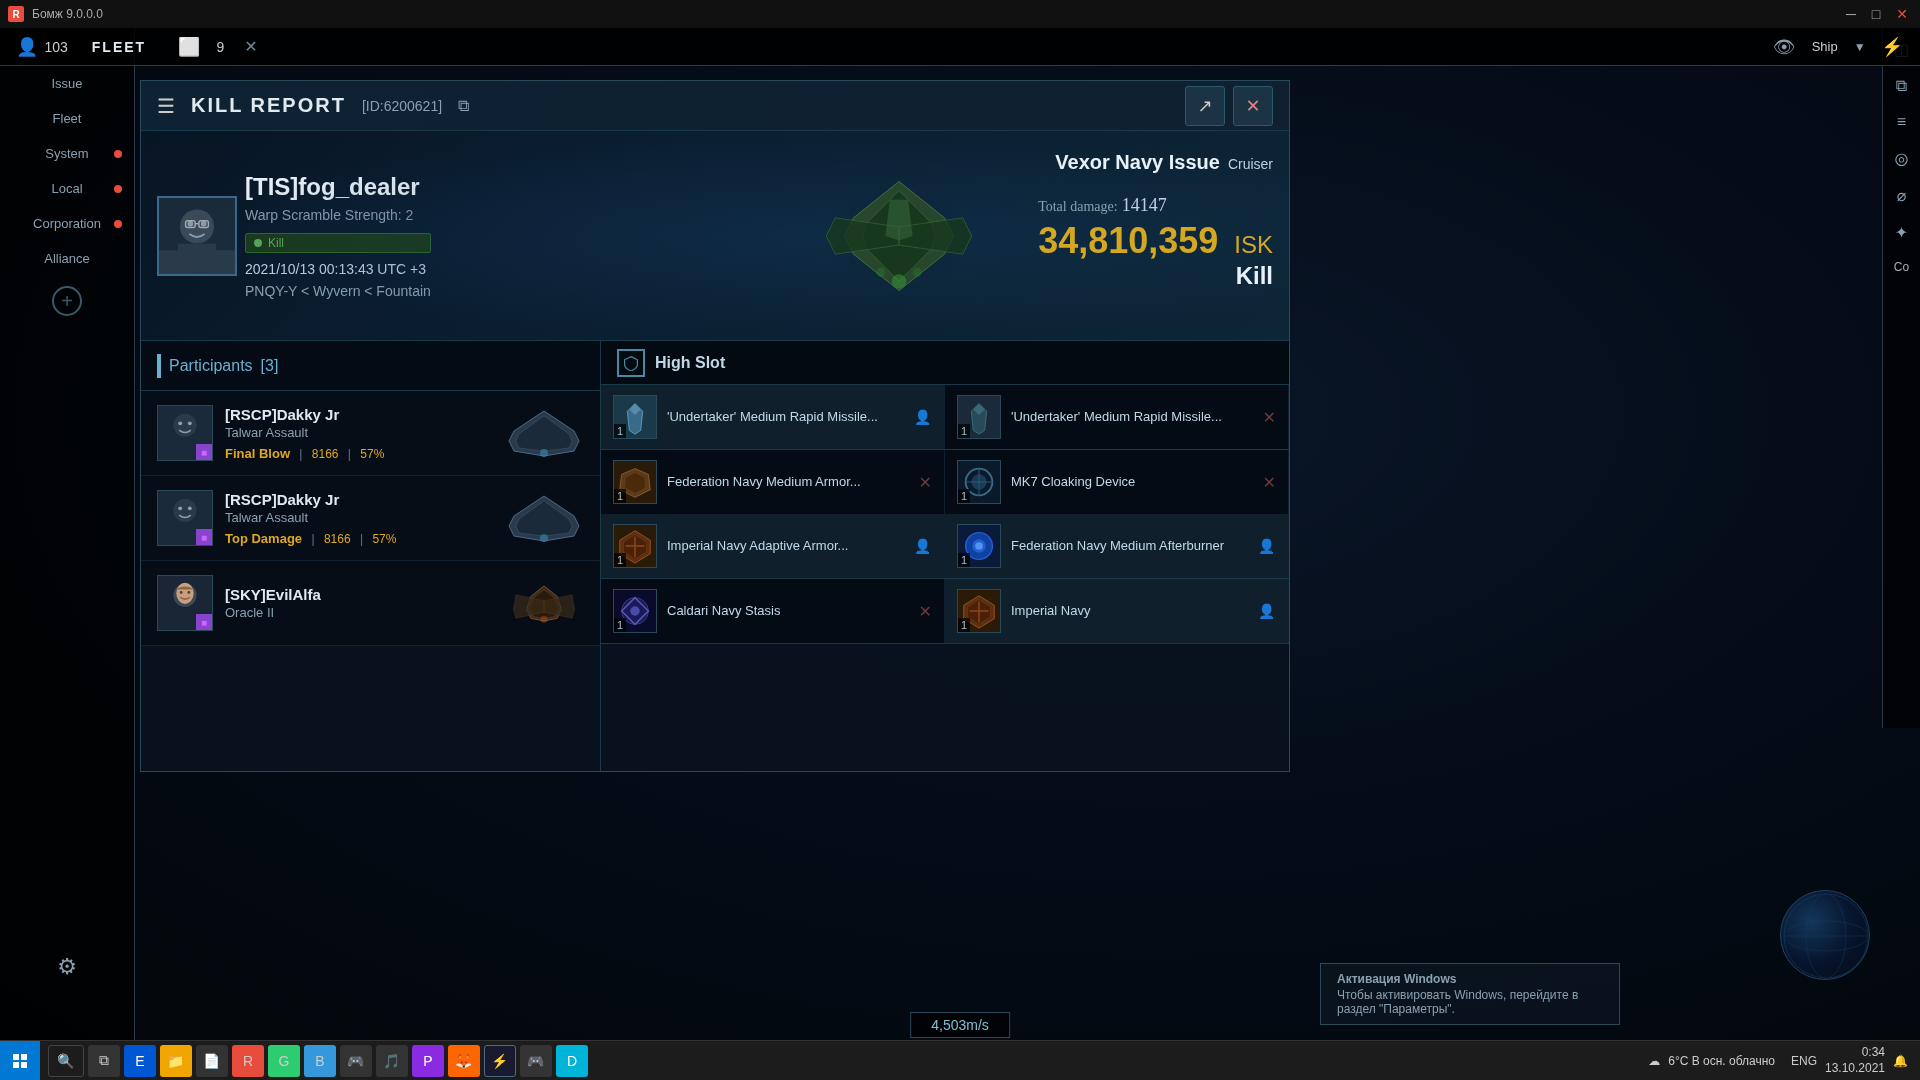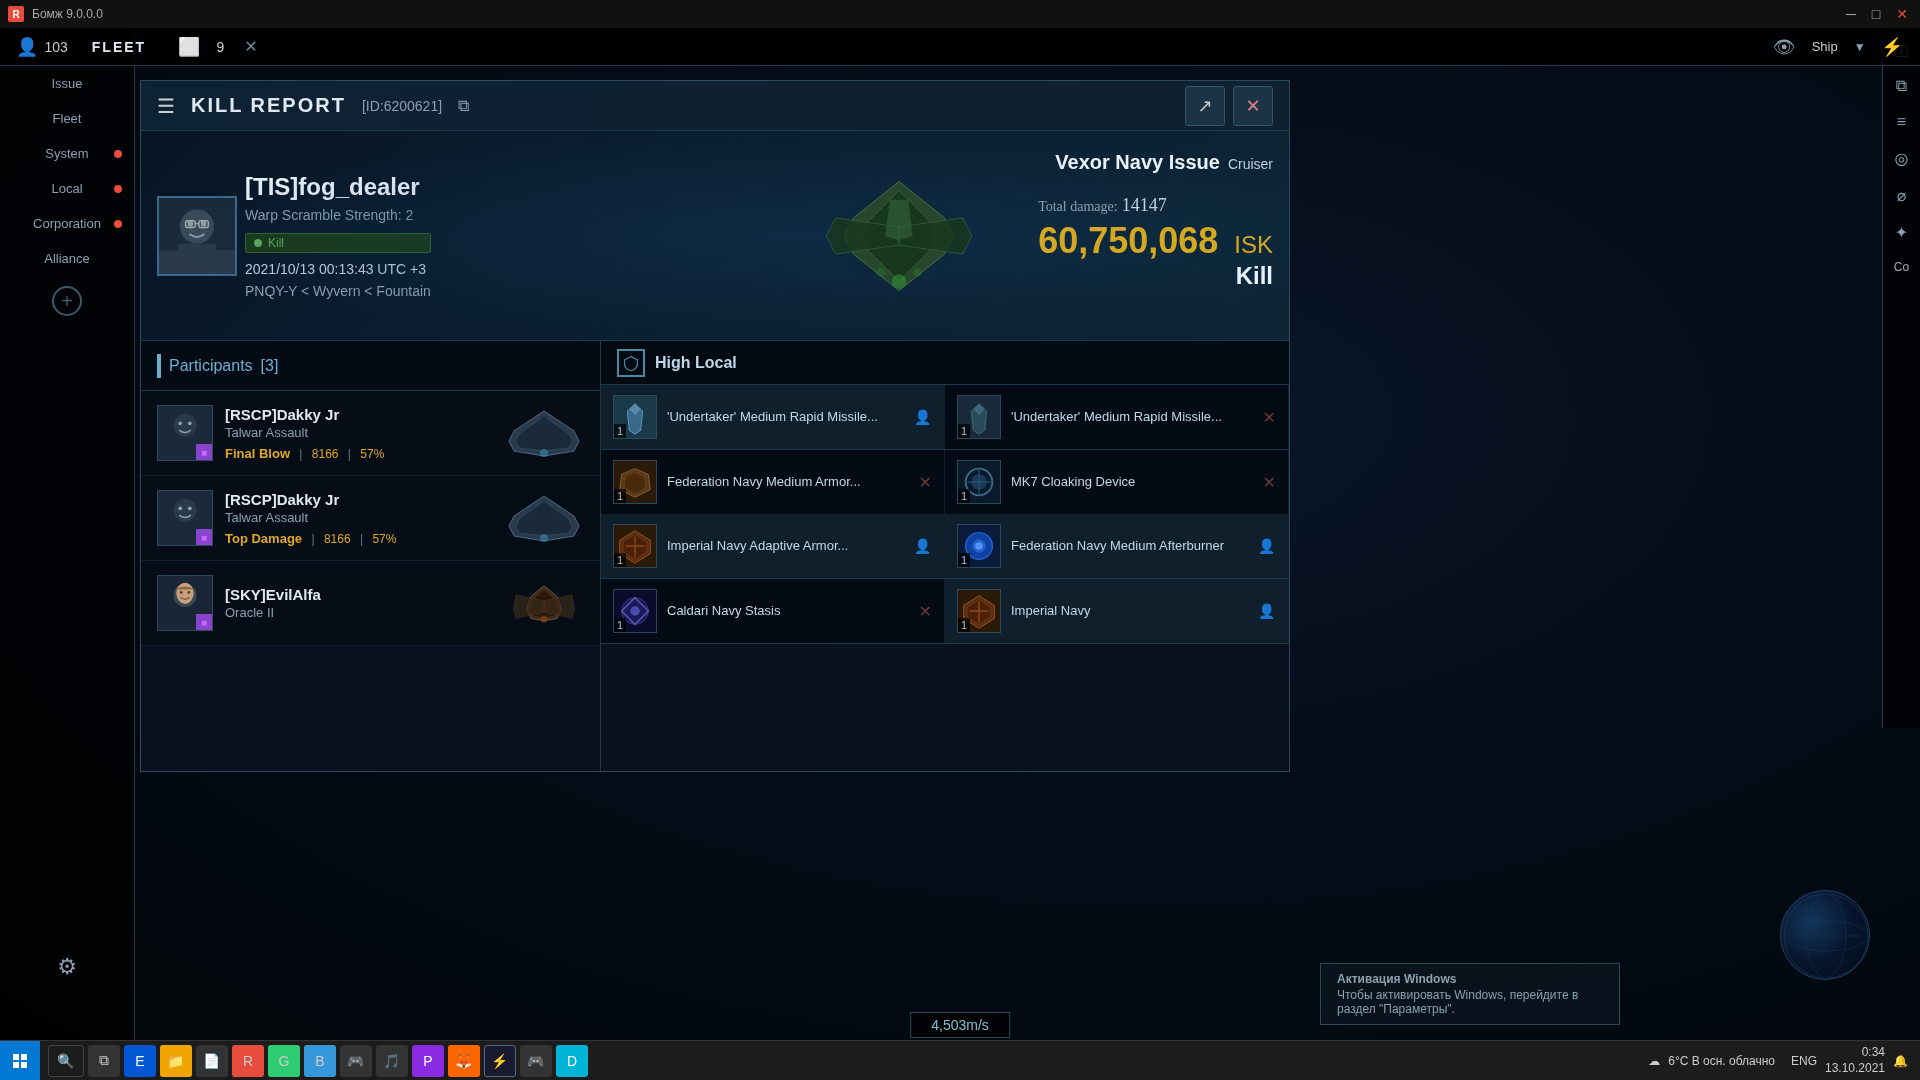--- a/index.html
+++ b/index.html
@@ -825,21 +825,21 @@
     <div class="kill-report-right-info">
       <div style="display:flex;align-items:baseline;gap:8px;justify-content:flex-end">
         <span class="ship-name">Vexor Navy Issue</span>
         <span class="ship-class">Cruiser</span>
       </div>
       <div class="damage-row">
         <span class="damage-label">Total damage:</span>
         <span class="damage-value">14147</span>
       </div>
       <div class="isk-row">
-        <span class="isk-value">60,750,068</span>
+        <span class="isk-value">34,810,359</span>
         <span class="isk-label">ISK</span>
       </div>
       <div class="kill-label">Kill</div>
     </div>
   </div>
 
   <div class="kill-report-body">
 
     <div class="participants-panel">
       <div class="participants-header">
@@ -953,21 +953,21 @@
 
     <div class="equipment-panel">
 
       <div class="slot-section">
         <div class="slot-header">
           <div class="slot-header-icon">
             <svg viewBox="0 0 20 20" width="16" height="16">
               <path d="M10,2 L18,6 L18,12 Q18,17 10,20 Q2,17 2,12 L2,6 Z" fill="none" stroke="#4a8aa0" stroke-width="1.5"></path>
             </svg>
           </div>
-          <span class="slot-header-title">High Local</span>
+          <span class="slot-header-title">High Slot</span>
         </div>
         <div class="equipment-row">
 
           <div class="equipment-item highlight">
             <div class="equipment-icon">
               <svg viewBox="0 0 44 44" width="44" height="44">
                 <rect width="44" height="44" fill="#1a3a4a"></rect>
                 <path d="M22,8 L30,16 L28,36 L22,40 L16,36 L14,16 Z" fill="#3a6a8a" stroke="#5a9aba" stroke-width="1"></path>
                 <path d="M22,8 L28,14 L22,20 L16,14 Z" fill="#5a8aaa"></path>
               </svg>

